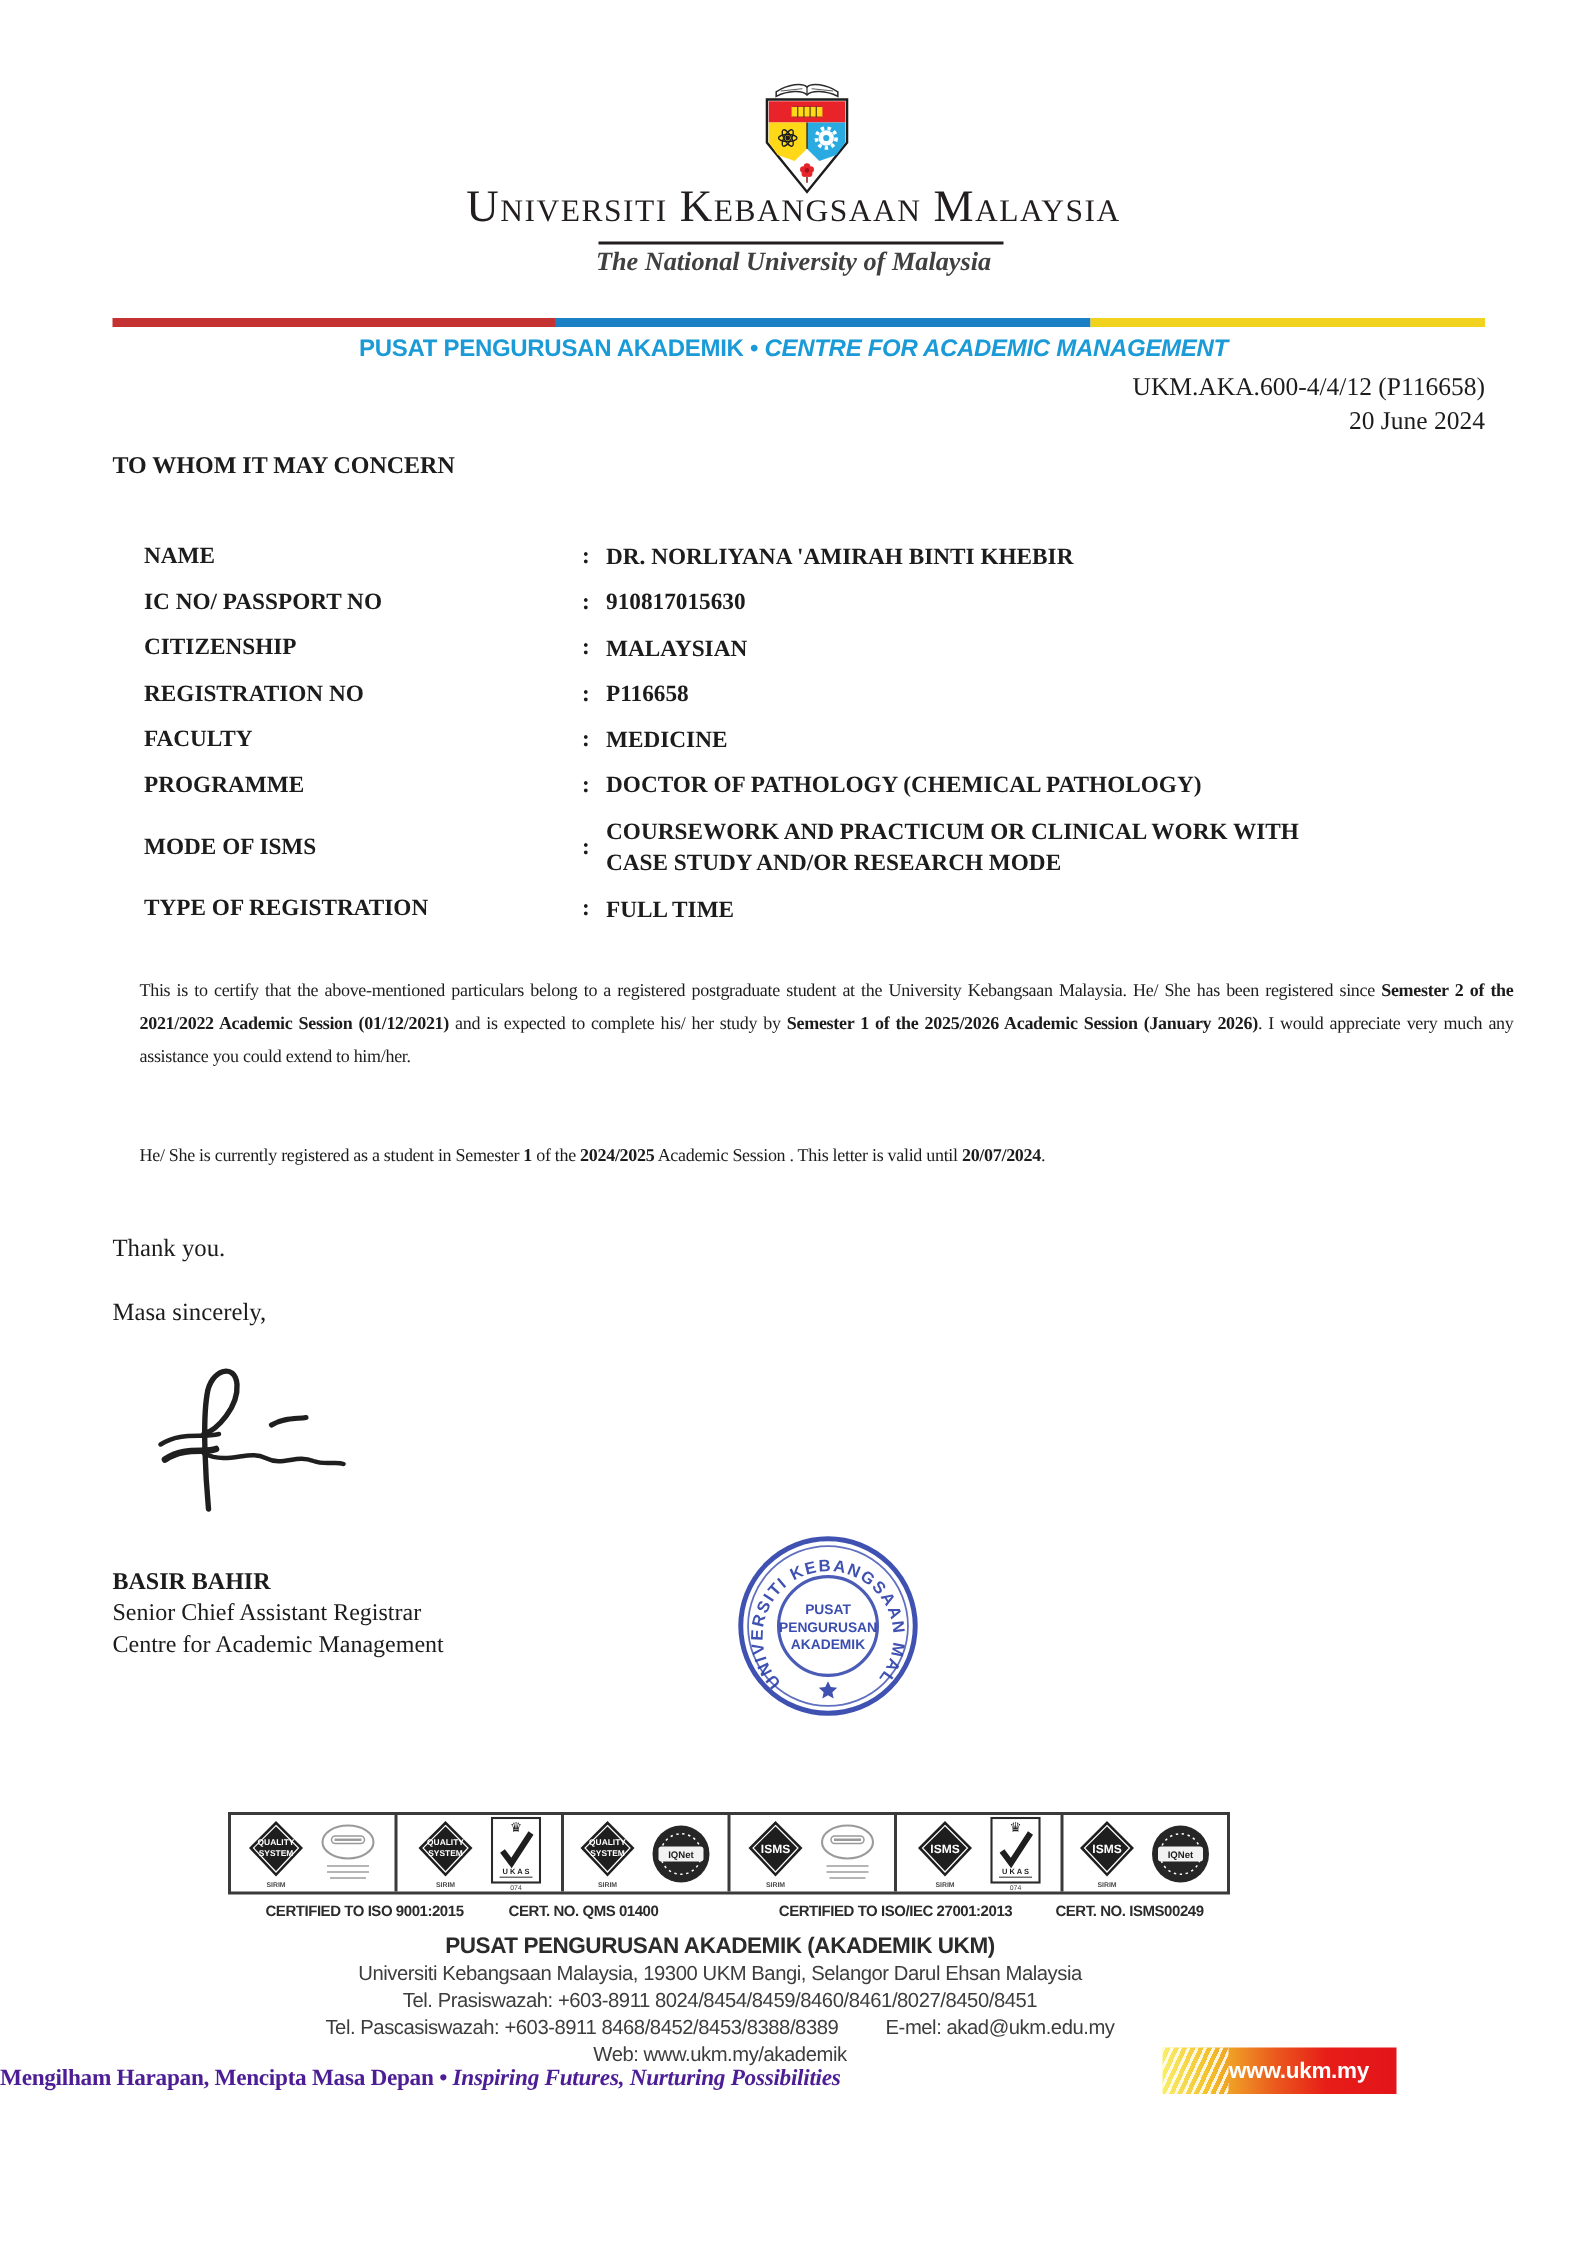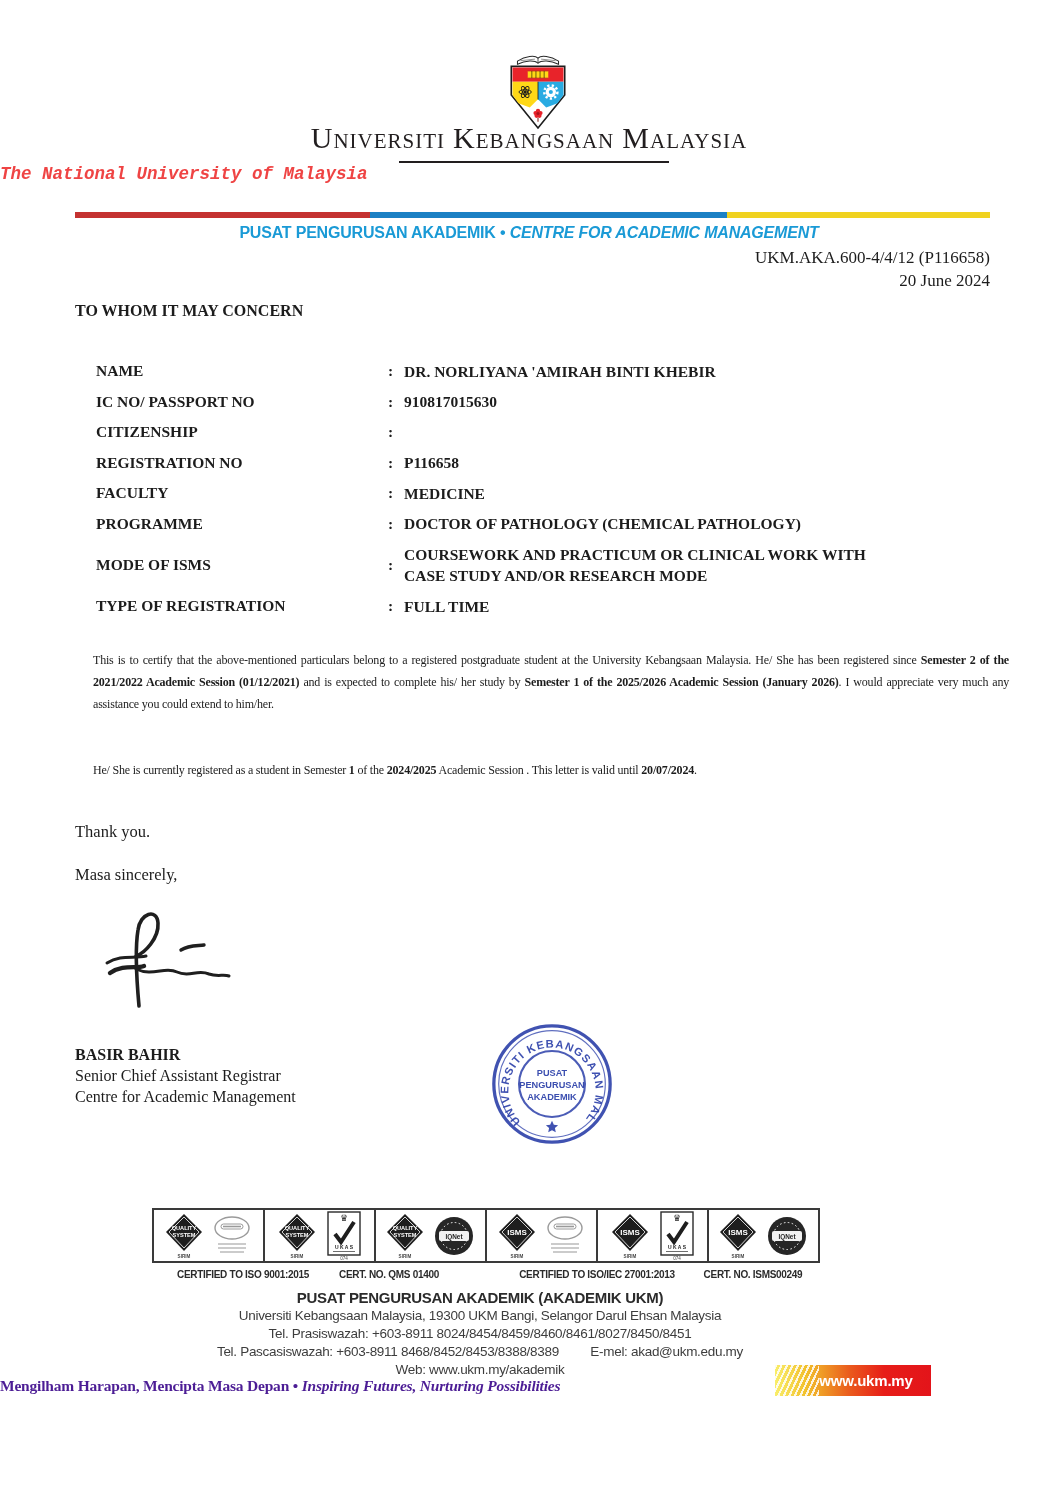--- a/index.html
+++ b/index.html
@@ -9,22 +9,22 @@
     font-family:"Liberation Serif", serif; color:#1c1c1c; overflow:hidden;border-radius:18px;
   }
   
   .crest { position:absolute; left:505px; top:54px; width:66px; height:76px; }
   .univ-name { position:absolute; left:0; right:0; top:121px; text-align:center;
     font-family:"Liberation Serif", serif; color:#221e1f; letter-spacing:1px; white-space:nowrap; }
   .univ-name .cap { font-size:30px; }
   .univ-name .rest { font-size:21px; }
   .univ-name .word { margin:0 4px; }
   .univ-rule { position:absolute; left:399px; top:161px; width:270px; height:2px; background:#221e1f; }
-  .univ-tagline { position:absolute; left:0; right:0; top:164px; text-align:left;
-    font-size:17.5px; font-weight:bold; font-style:italic; color:#ef4444;font-family:Liberation Mono, monospace; }
+  .univ-tagline { position:absolute; left:0; right:0; top:164px; text-align:center;
+    font-size:17.5px; font-weight:bold; font-style:italic; color:#404040; }
   .tricolor { position:absolute; left:75px; top:212px; width:915px; height:6px; display:flex; }
   .tricolor .seg-red { width:295px; background:#c43231; }
   .tricolor .seg-blue { width:357px; background:#1b80c4; }
   .tricolor .seg-yellow { flex:1; background:#f0d21f; }
   .dept-header { position:absolute; left:0; right:0; top:224px; text-align:center;
     font-family:"Liberation Sans", sans-serif; font-weight:bold; font-size:16px;
     color:#1a9ad6; letter-spacing:-0.2px; }
   .dept-header .it { font-style:italic; }
   .ref-block { position:absolute; right:68px; top:246px; text-align:right; font-size:17px; line-height:23px; }
   
@@ -150,20 +150,21 @@
         <span class="pvalue">DR. NORLIYANA 'AMIRAH BINTI KHEBIR</span>
       </div>
       <div class="prow">
         <span class="plabel">IC NO/ PASSPORT NO</span>
         <span class="pcolon">:</span>
         <span class="pvalue">910817015630</span>
       </div>
       <div class="prow">
         <span class="plabel">CITIZENSHIP</span>
         <span class="pcolon">:</span>
+        <span class="pvalue">MALAYSIAN</span>
       </div>
       <div class="prow">
         <span class="plabel">REGISTRATION NO</span>
         <span class="pcolon">:</span>
         <span class="pvalue">P116658</span>
       </div>
       <div class="prow">
         <span class="plabel">FACULTY</span>
         <span class="pcolon">:</span>
         <span class="pvalue">MEDICINE</span>

